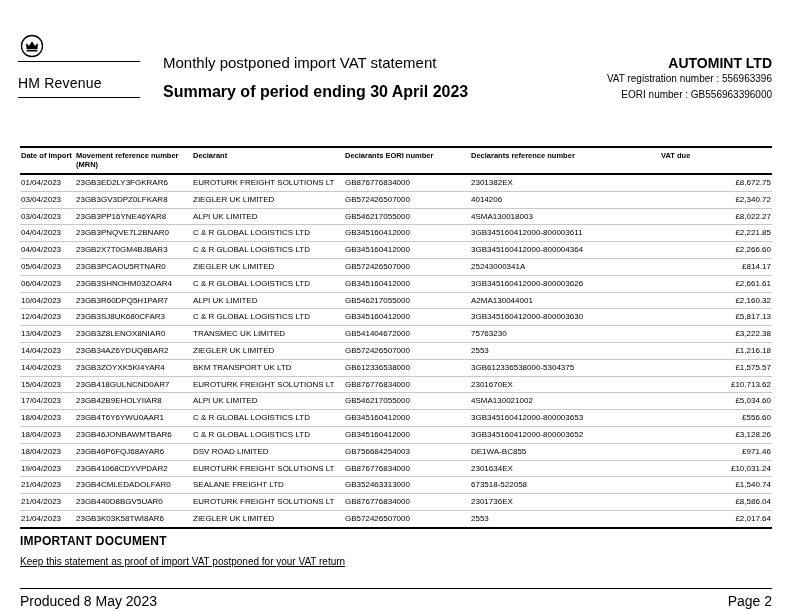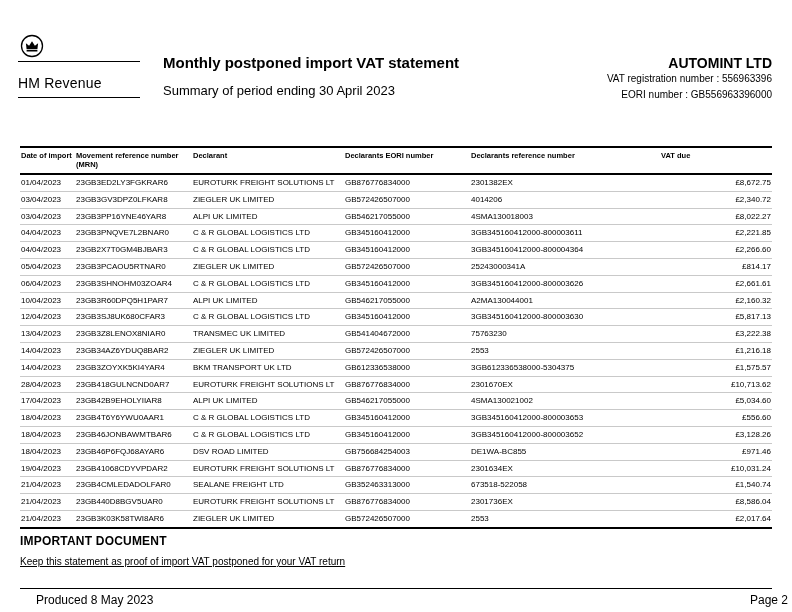--- a/index.html
+++ b/index.html
@@ -19,22 +19,22 @@
     border-top:1px solid #000;
     border-bottom:1px solid #000;
     padding:13px 0 5px 0;
     font-size:14px;
     line-height:1.18;
     letter-spacing:.2px;
   }
 
   
   .title-block { position:absolute; left:163px; top:54px; }
-  .title-block h1 { font-size:15px; font-weight:bold; }
-  .subtitle { font-size:13px; margin-top:12px; }
+  .title-block h1 { font-size:15px; font-weight:normal; }
+  .subtitle { font-size:16px; margin-top:12px;font-weight:bold; }
 
   
   .company-block { position:absolute; right:20px; top:55px; text-align:right; font-size:10px; line-height:16px; }
   .company-name { font-size:14px; font-weight:bold; }
 
   
   .statement-table {
     position:absolute; left:20px; top:146px; width:752px;
     border-collapse:collapse;
     border-top:2px solid #000;
@@ -53,21 +53,21 @@
   }
   .statement-table tbody tr { border-bottom:1px solid #c9c9c9; }
   .statement-table tbody tr:last-child { border-bottom:none; }
   .statement-table td.num { text-align:right; padding-right:1px; }
 
   
   .important-block { position:absolute; left:20px; top:534px; }
   .important-title { font-size:12px; font-weight:bold; letter-spacing:.2px; }
   .important-text { font-size:10px; margin-top:8px;text-decoration:underline; }
   .footer-rule { position:absolute; left:20px; top:588px; width:752px; border-top:1px solid #000; }
-  .footer-row { position:absolute; left:20px; top:593px; width:752px; display:flex; justify-content:space-between; font-size:12px;margin-left:16px; }
+  .footer-row { position:absolute; left:20px; top:593px; width:752px; display:flex; justify-content:space-between; font-size:14px; }
 </style>
 </head>
 <body>
 
 <div class="page">
 
   <div class="logo">
     <span>
       <svg width="24" height="24" viewBox="0 0 24 24">
         <circle cx="12" cy="12" r="10.5" fill="none" stroke="#000" stroke-width="1.3"></circle>
@@ -201,21 +201,21 @@
         </tr>
         <tr>
           <td>14/04/2023</td>
           <td>23GB3ZOYXK5KI4YAR4</td>
           <td>BKM TRANSPORT UK LTD</td>
           <td>GB612336538000</td>
           <td>3GB612336538000-5304375</td>
           <td class="num">£1,575.57</td>
         </tr>
         <tr>
-          <td>28/04/2023</td>
+          <td>15/04/2023</td>
           <td>23GB418GULNCND0AR7</td>
           <td>EUROTURK FREIGHT SOLUTIONS LT</td>
           <td>GB876776834000</td>
           <td>2301670EX</td>
           <td class="num">£10,713.62</td>
         </tr>
         <tr>
           <td>17/04/2023</td>
           <td>23GB42B9EHOLYIIAR8</td>
           <td>ALPI UK LIMITED</td>

